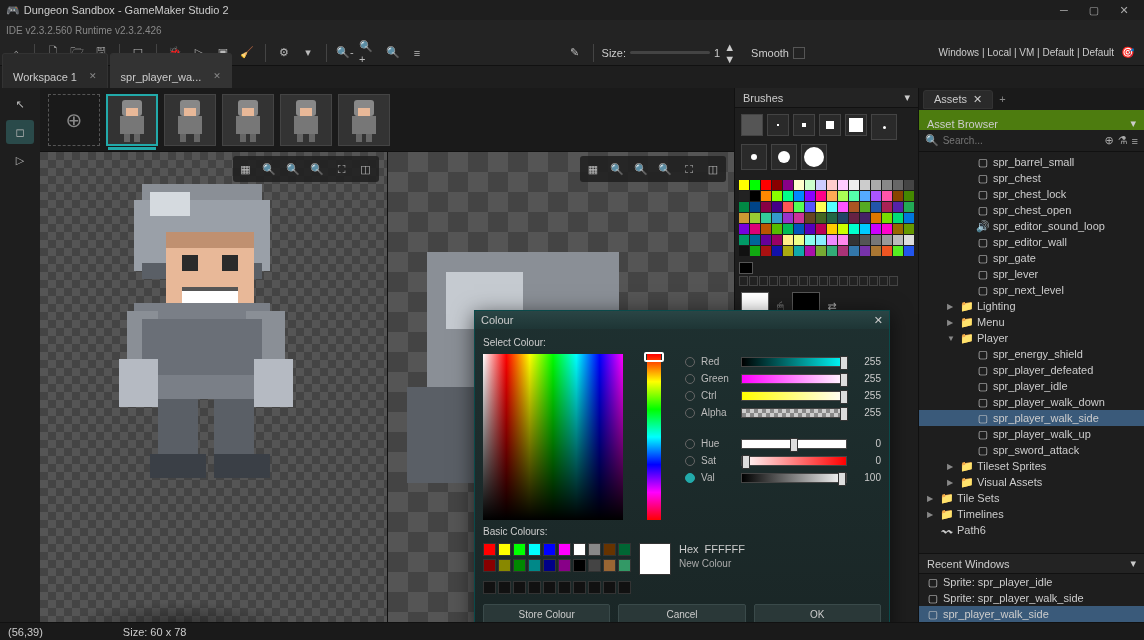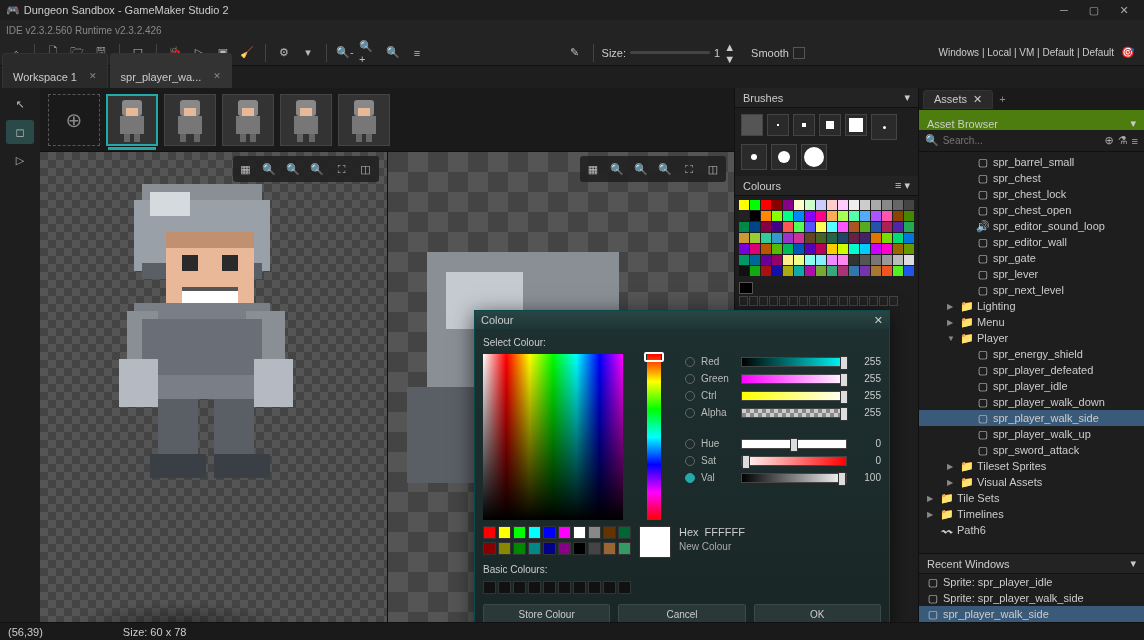--- a/index.html
+++ b/index.html
@@ -309,24 +309,20 @@
       <div class="brush big">
           <div style="width:6px;height:6px;background:#fff;border-radius:50%"></div>
         </div>
       <div class="brush big">
           <div style="width:12px;height:12px;background:#fff;border-radius:50%"></div>
         </div>
       <div class="brush big">
           <div style="width:20px;height:20px;background:#fff;border-radius:50%"></div>
         </div>
     </div>
-    <div class="panel-head">
-        <span>Colours</span>
-        <span>≡ ▾</span>
-      </div>
     <div class="colours-grid" id="palette">
         <div class="sw" style="background: rgb(255, 255, 0);"></div>
         <div class="sw" style="background: rgb(0, 255, 0);"></div>
         <div class="sw" style="background: rgb(255, 0, 0);"></div>
         <div class="sw" style="background: rgb(136, 0, 0);"></div>
         <div class="sw" style="background: rgb(136, 0, 136);"></div>
         <div class="sw" style="background: rgb(255, 255, 204);"></div>
         <div class="sw" style="background: rgb(204, 255, 204);"></div>
         <div class="sw" style="background: rgb(204, 204, 255);"></div>
         <div class="sw" style="background: rgb(255, 204, 204);"></div>
@@ -690,20 +686,21 @@
           <div class="srow">
             <div class="rad on"></div>
             <div class="lbl">Val</div>
             <div class="bar" style="background:linear-gradient(to right,#000,#fff)">
               <div class="handle" style="left:92%;right:auto"></div>
             </div>
             <div class="val">100</div>
           </div>
         </div>
     </div>
+    <div style="font-size:10px">Basic Colours:</div>
     <div style="display:flex;gap:8px;align-items:flex-start">
       <div class="dlg-bc" id="basic-colours">
           <div class="bc-row">
             <div class="bsw" style="background: rgb(255, 0, 0);"></div>
             <div class="bsw" style="background: rgb(255, 255, 0);"></div>
             <div class="bsw" style="background: rgb(0, 255, 0);"></div>
             <div class="bsw" style="background: rgb(0, 255, 255);"></div>
             <div class="bsw" style="background: rgb(0, 0, 255);"></div>
             <div class="bsw" style="background: rgb(255, 0, 255);"></div>
             <div class="bsw" style="background: rgb(255, 255, 255);"></div>
@@ -726,21 +723,20 @@
         </div>
       <div class="hex-prev"></div>
       <div style="display:flex;flex-direction:column;gap:3px">
         <div style="display:flex;gap:6px">
             <span>Hex</span>
             <span>FFFFFF</span>
           </div>
         <div style="font-size:10px;color:#aaa">New Colour</div>
       </div>
     </div>
-    <div style="font-size:10px">Basic Colours:</div>
     <div class="bc-row" id="custom-colours">
         <div class="bsw" style="background: rgb(17, 17, 17);"></div>
         <div class="bsw" style="background: rgb(17, 17, 17);"></div>
         <div class="bsw" style="background: rgb(17, 17, 17);"></div>
         <div class="bsw" style="background: rgb(17, 17, 17);"></div>
         <div class="bsw" style="background: rgb(17, 17, 17);"></div>
         <div class="bsw" style="background: rgb(17, 17, 17);"></div>
         <div class="bsw" style="background: rgb(17, 17, 17);"></div>
         <div class="bsw" style="background: rgb(17, 17, 17);"></div>
         <div class="bsw" style="background: rgb(17, 17, 17);"></div>

